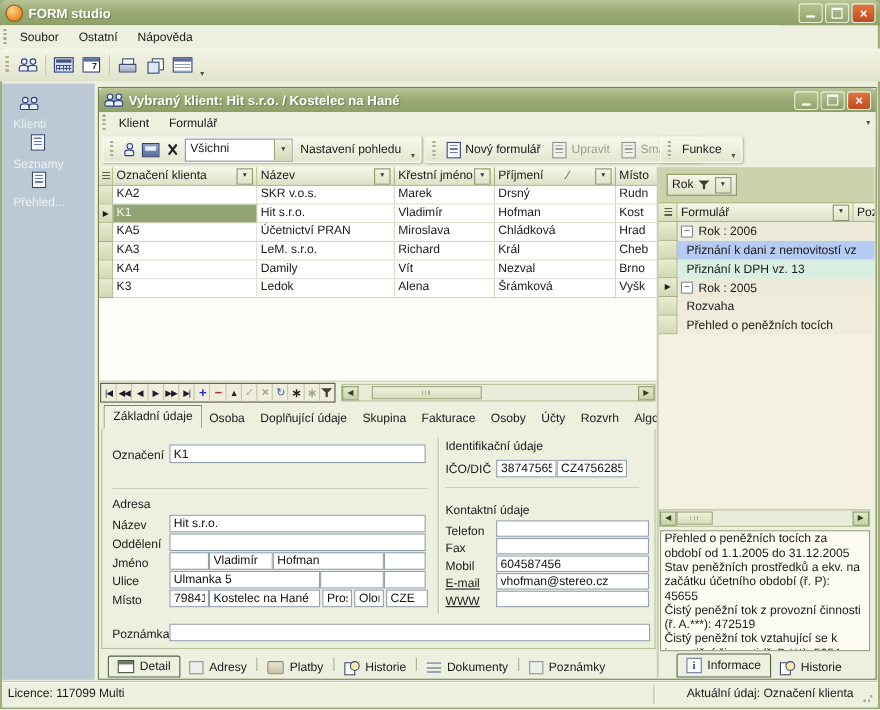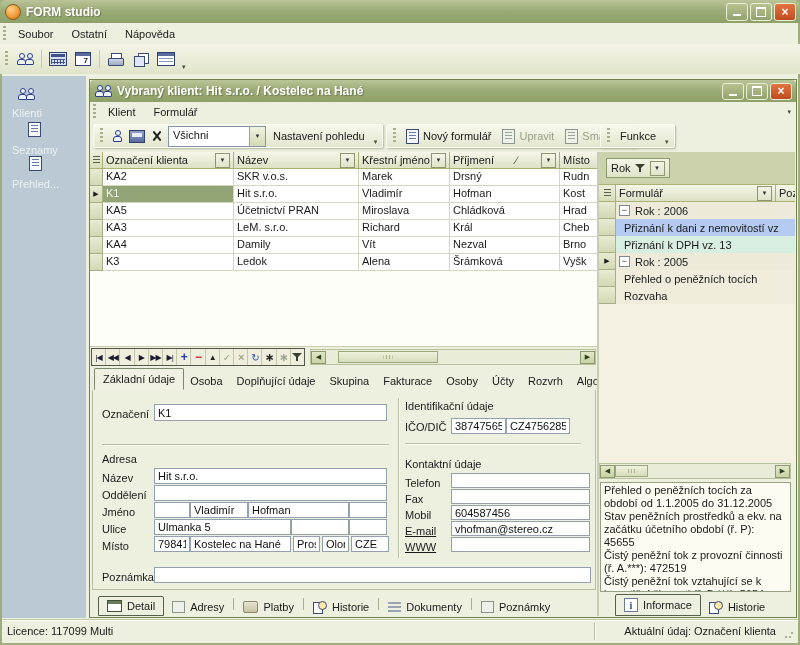--- a/index.html
+++ b/index.html
@@ -549,25 +549,25 @@
         </div>
         <div class="rrow" style="background:#edeada;">
           <span class="rsel">▶</span>
           <span class="rcell">
               <span class="minusbox"></span>
             <span>Rok : 2005</span>
             </span>
         </div>
         <div class="rrow">
           <span class="rsel"></span>
-          <span class="rcell" style="background:#efecdc;padding-left:8px;">Přehled o peněžních tocích</span>
+          <span class="rcell" style="background:#efecdc;padding-left:8px;">Rozvaha</span>
         </div>
         <div class="rrow">
           <span class="rsel"></span>
-          <span class="rcell" style="background:#efecdc;padding-left:8px;">Rozvaha</span>
+          <span class="rcell" style="background:#efecdc;padding-left:8px;">Přehled o peněžních tocích</span>
         </div>
       </div>
 
       <div style="position:absolute;left:0;top:152px;right:0;height:158px;background:#f4f1e2;"></div>
 
       <div class="sb" style="position:absolute;left:0;top:311px;right:4px;height:16px;">
         <span class="sb-btn">◀</span>
         <span class="sb-thumb" style="width:33px;"></span>
         <span class="sb-track"></span>
         <span class="sb-btn">▶</span>

